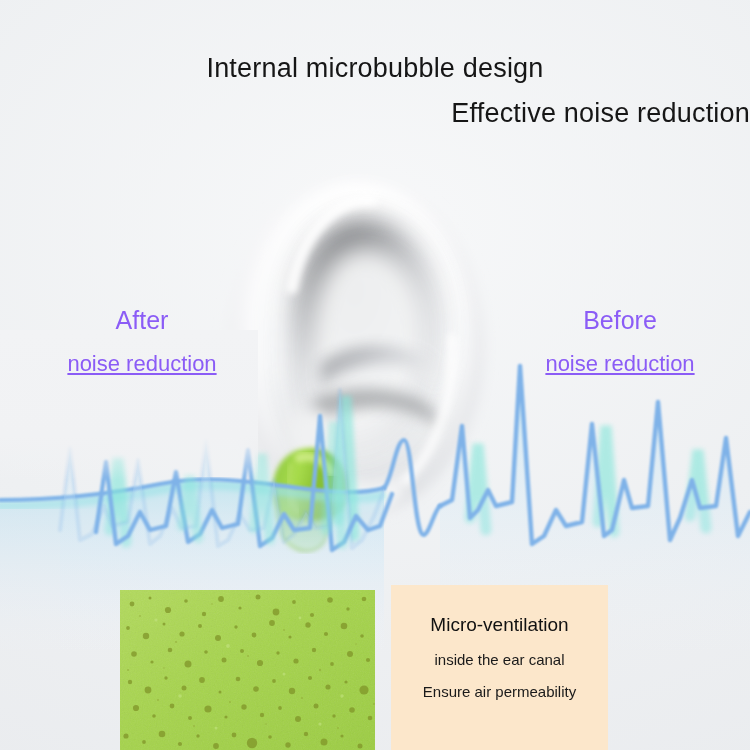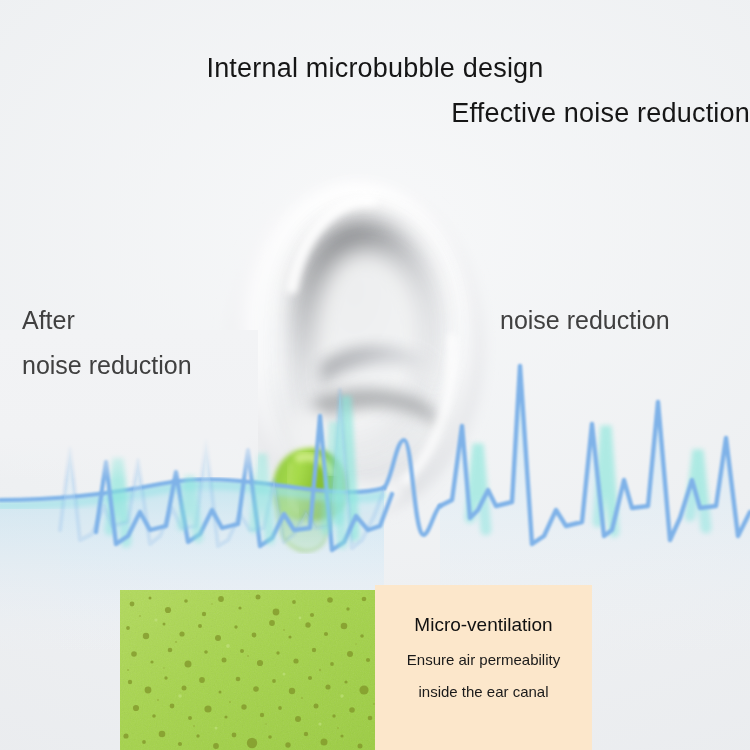--- a/index.html
+++ b/index.html
@@ -39,32 +39,33 @@
     font-size: 27px;
     letter-spacing: 0.2px;
     color: #161616;
     margin-bottom: 18px;
   }
   .headline.second { margin-bottom: 0; text-align: right; }
 
   
   .side-label {
     position: absolute;
-    text-align: left;
+    text-align: center;
     line-height: 1.0;
-    color: #404040;
+    color: #8b5cf6;
   }
   .side-label .lbl-top {
     font-size: 25px;
     margin-bottom: 20px;
     display: block;
   }
   .side-label .lbl-bottom {
-    font-size: 25px;
+    font-size: 22px;
     display: block;
+    text-decoration: underline;
   }
   #label-after  { left: 22px;  top: 308px; width: 240px; }
   #label-before { right: 20px; top: 308px; width: 240px; }
 
   
   .ear-wrap {
     position: absolute;
     left: 196px;
     top: 168px;
     width: 330px;
@@ -100,21 +101,21 @@
     width: 255px;
     height: 160px;
     overflow: hidden;
     background: #a8d martial;
     background-color: #a9d44f;
   }
   .foam-svg { position: absolute; inset: 0; width: 100%; height: 100%; }
 
   .text-panel {
     position: absolute;
-    left: 375px;
+    left: 391px;
     top: 585px;
     width: 217px;
     height: 165px;
     background: #fce7cb;
     text-align: center;
     box-sizing: border-box;
     padding-top: 26px;
   }
   .tp-title {
     font-size: 19px;
@@ -327,20 +328,21 @@
     <div class="headline">Internal microbubble design</div>
     <div class="headline second">Effective noise reduction</div>
   </div>
 
   <div class="side-label" id="label-after">
     <span class="lbl-top">After</span>
     <span class="lbl-bottom">noise reduction</span>
   </div>
 
   <div class="side-label" id="label-before">
+    <span class="lbl-top">Before</span>
     <span class="lbl-bottom">noise reduction</span>
   </div>
 
   <div class="foam-panel">
     <svg class="foam-svg" viewBox="0 0 255 160" preserveAspectRatio="none">
       <defs>
         <linearGradient id="foamBase" x1="0" y1="0" x2="1" y2="1">
           <stop offset="0%" stop-color="#b2da5c"></stop>
           <stop offset="45%" stop-color="#a6d44c"></stop>
           <stop offset="100%" stop-color="#9ccd42"></stop>
@@ -479,17 +481,17 @@
         <circle cx="164" cy="84" r="1.5"></circle>
           <circle cx="222" cy="106" r="1.7"></circle>
         <circle cx="96" cy="138" r="1.5"></circle>
           <circle cx="200" cy="134" r="1.6"></circle>
       </g>
     </svg>
   </div>
 
   <div class="text-panel">
     <span class="tp-title">Micro-ventilation</span>
+    <span class="tp-sub">inside the ear canal</span>
     <span class="tp-sub">Ensure air permeability</span>
-    <span class="tp-sub">inside the ear canal</span>
   </div>
 
 </div>
 
 </body></html>

